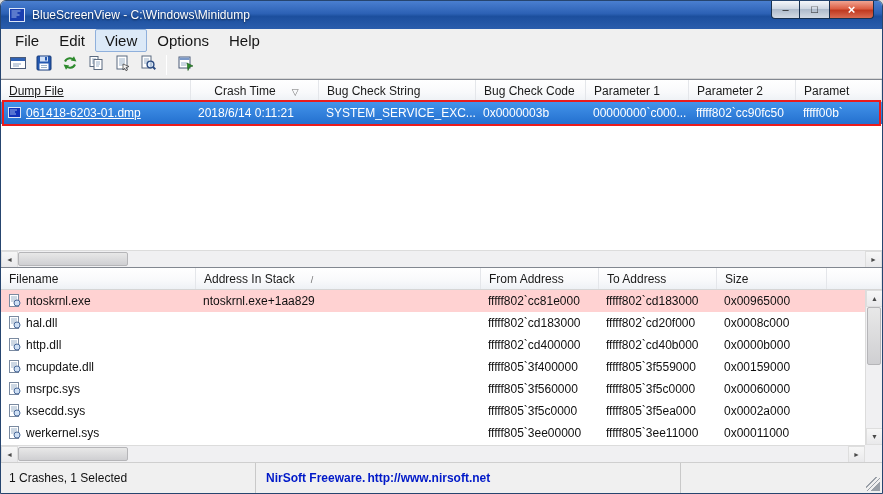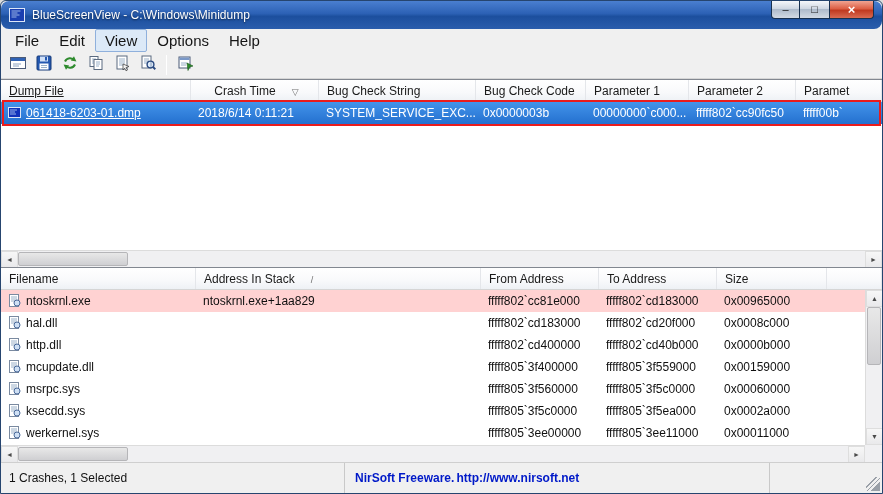--- a/index.html
+++ b/index.html
@@ -2,21 +2,21 @@
 <html><head>
 <meta charset="utf-8">
 <style>
   * { box-sizing: border-box; }
   html,body { margin:0; padding:0; background:#dcdcdc; font-family:"Liberation Sans", sans-serif; }
   .window{ width:883px; height:494px; border:1px solid #26456f; border-radius:6px 6px 0 0;
            overflow:hidden; background:#f0f0f0; position:relative; }
 
   
   .titlebar{ height:28px; background:linear-gradient(180deg,#4a7fd0 0%,#2c61b5 45%,#1c4f9e 55%,#2a5dac 100%);
-             display:flex; align-items:center; padding-left:8px; position:relative; color:#fff;border-radius:8px; }
+             display:flex; align-items:center; padding-left:8px; position:relative; color:#fff; }
   .app-icon{ width:16px; height:14px; display:inline-block; }
   .title-text{ font-size:12px; margin-left:7px; text-shadow:0 1px 2px rgba(0,0,0,.55); white-space:nowrap; }
   .win-controls{ position:absolute; top:0; right:8px; display:flex; }
   .wbtn{ width:29px; height:18px; border:1px solid #17304f; border-top:none; display:flex; align-items:center;
          justify-content:center; font-size:11px; line-height:1; color:#1a1a1a;
          background:linear-gradient(180deg,#f5f7fa,#cfd7e2 45%,#aebbcb 50%,#d3dae4); }
   .wbtn.min{ border-bottom-left-radius:4px; }
   .wbtn.max{ border-left:none; border-right:none; }
   .wbtn.close{ width:45px; color:#fff; font-weight:bold; font-size:13px; border-bottom-right-radius:4px;
          background:linear-gradient(180deg,#f0a492,#dd5f45 45%,#c03a20 55%,#d96b52); }
@@ -66,21 +66,21 @@
   .sb-track{ position:relative; flex:1; }
   .sb-thumb{ position:absolute; background:linear-gradient(180deg,#e8e8e8,#cfcfd2); border:1px solid #b5b5b8; border-radius:2px; }
   .sb-thumb.h{ top:1px; bottom:1px; left:0; width:110px; }
   .sb-thumb.v{ left:1px; right:1px; top:0; height:58px; }
   .sb-corner{ position:absolute; right:0; bottom:0; width:17px; height:17px; background:#f0f0f2; }
 
   
   .statusbar{ height:31px; background:#f0f0f0; border-top:1px solid #cfcfcf; display:flex; align-items:stretch;
               font-size:12px; position:relative; }
   .sb-sec{ display:flex; align-items:center; }
-  .sb-sec.s1{ width:344px; border-right:1px solid #c9c9c9; padding-left:8px; color:#111;text-align:right; }
+  .sb-sec.s1{ width:255px; border-right:1px solid #c9c9c9; padding-left:8px; color:#111;text-align:right; }
   .sb-sec.s2{ width:425px; border-right:1px solid #c9c9c9; padding-left:10px; color:#0019c8; font-weight:bold; gap:2px; }
   .sb-sec.s3{ flex:1; position:relative; }
   .grip{ position:absolute; right:2px; bottom:2px; width:14px; height:14px;
          background:linear-gradient(135deg, transparent 0 7px, #9aa0a8 7px 8px, transparent 8px 10px,
                     #9aa0a8 10px 11px, transparent 11px 13px, #9aa0a8 13px 14px); }
 </style>
 </head>
 <body>
 
 <div class="window">

